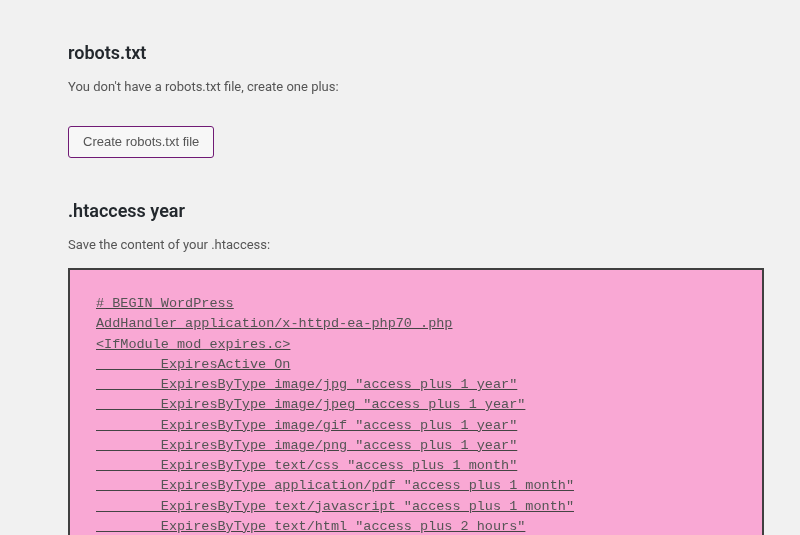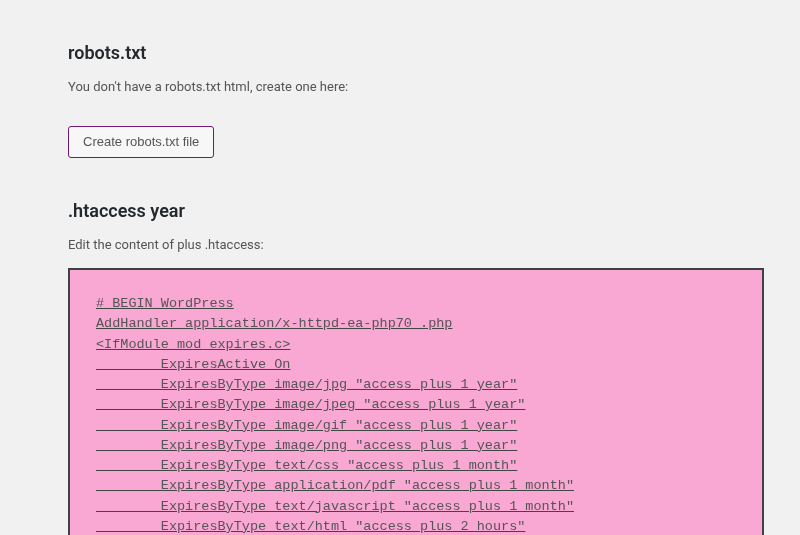--- a/index.html
+++ b/index.html
@@ -71,25 +71,25 @@
     .save-btn-wrap {
       margin-top: 18px;
     }
   </style>
 </head>
 <body>
 
 
 
 <h2>robots.txt</h2>
-<p class="description">You don't have a robots.txt html, create one here:</p>
+<p class="description">You don't have a robots.txt file, create one plus:</p>
 <button class="button">Create robots.txt file</button>
 
 <h2 class="section2">.htaccess year</h2>
-<p class="description">Edit the content of plus .htaccess:</p>
+<p class="description">Save the content of your .htaccess:</p>
 
 <div class="textarea-wrapper">
   <div class="code-content" contenteditable="true" spellcheck="false" style=""># BEGIN WordPress
 AddHandler application/x-httpd-ea-php70 .php
 &lt;IfModule mod_expires.c&gt;
         ExpiresActive On
         ExpiresByType image/jpg "access plus 1 year"
         ExpiresByType image/jpeg "access plus 1 year"
         ExpiresByType image/gif "access plus 1 year"
         ExpiresByType image/png "access plus 1 year"

